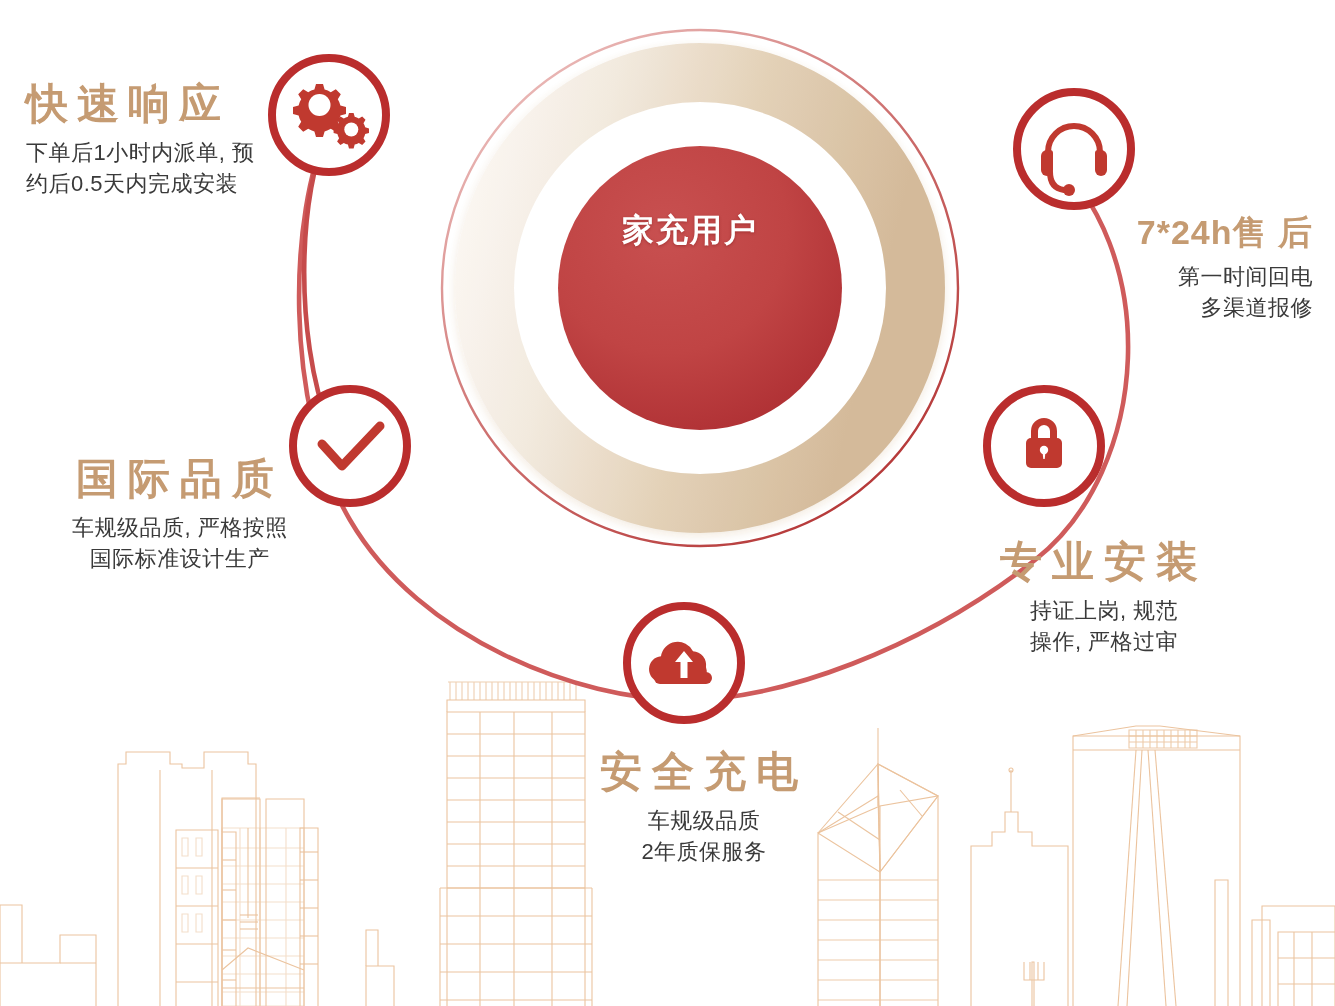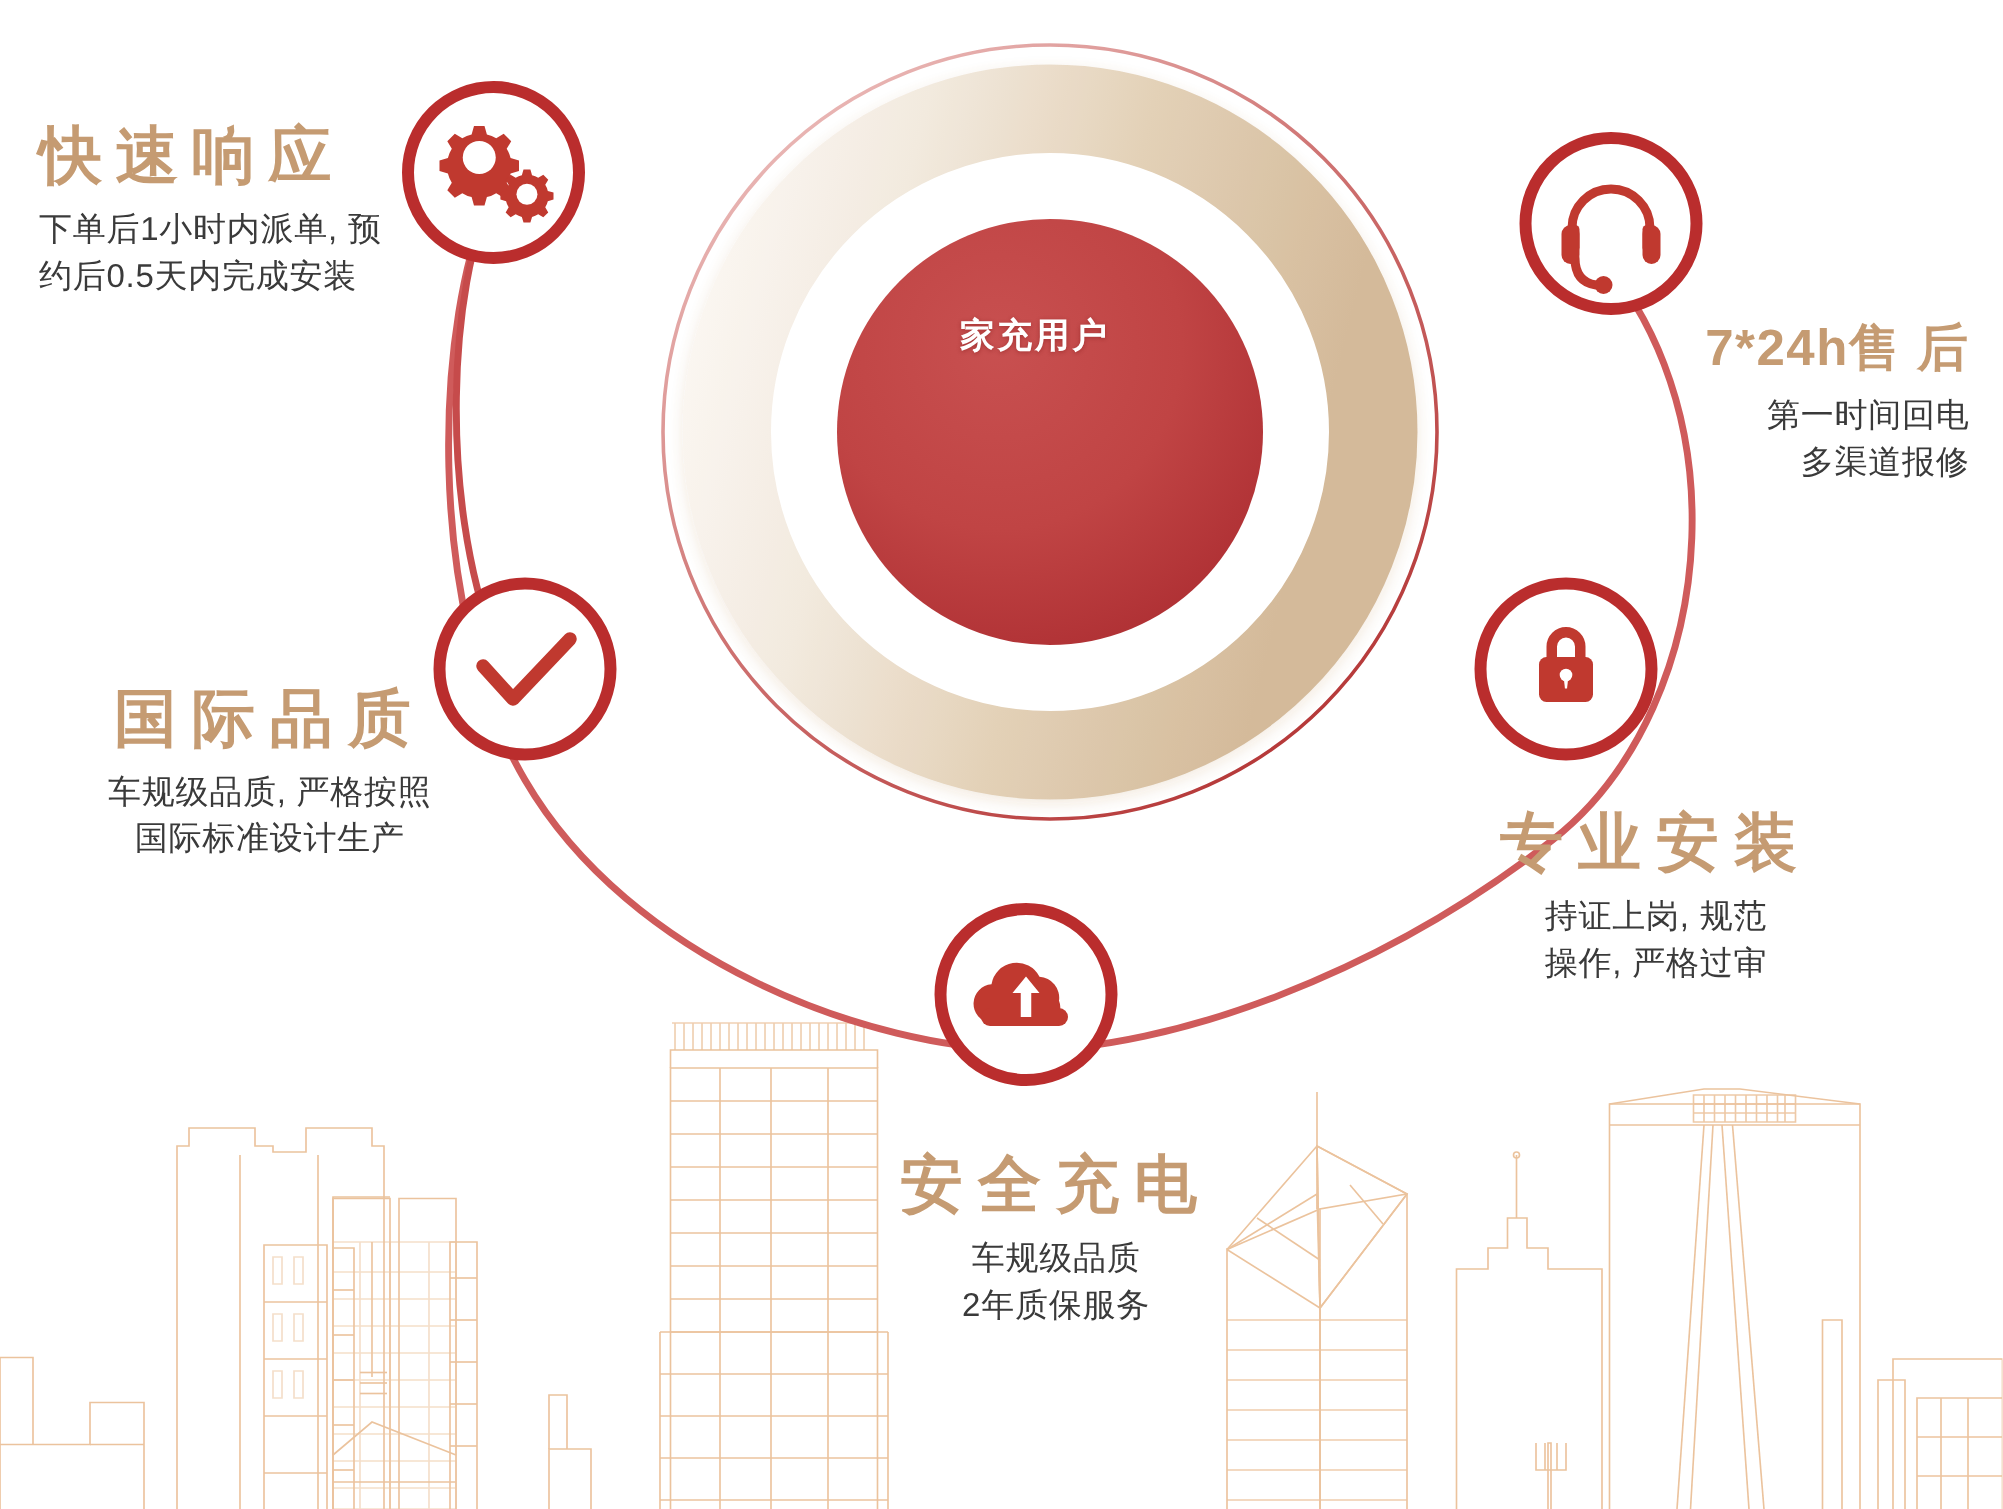--- a/index.html
+++ b/index.html
@@ -39,28 +39,28 @@
   
   #lbl-fast   {left:26px;  top:80px;}
   #lbl-fast .title{letter-spacing:9px;}
   #lbl-quality{left:60px;  top:455px;margin-left:12px;}
   #lbl-quality .title{letter-spacing:10px;}
   #lbl-after  {right:22px; top:213px;}
   #lbl-after .title{letter-spacing:1px;font-size:34px;}
   #lbl-install{left:1000px;top:538px;}
   #lbl-install .title{letter-spacing:10px;}
   #lbl-safe   {left:600px; top:748px;}
-  #lbl-safe .title{letter-spacing:10px;margin-top:18px;}
+  #lbl-safe .title{letter-spacing:10px;}
 
   .center-text{
     position:absolute;z-index:4;
     left:578px;top:206px;width:224px;
     text-align:center;
     color:#ffffff;
-    font-size:23px;
+    font-size:32px;
     font-weight:bold;
     line-height:1.52;
     letter-spacing:2px;
     text-shadow:0 1px 3px rgba(120,20,20,.45);
     pointer-events:none;
   }
 </style>
 </head>
 <body>
 

